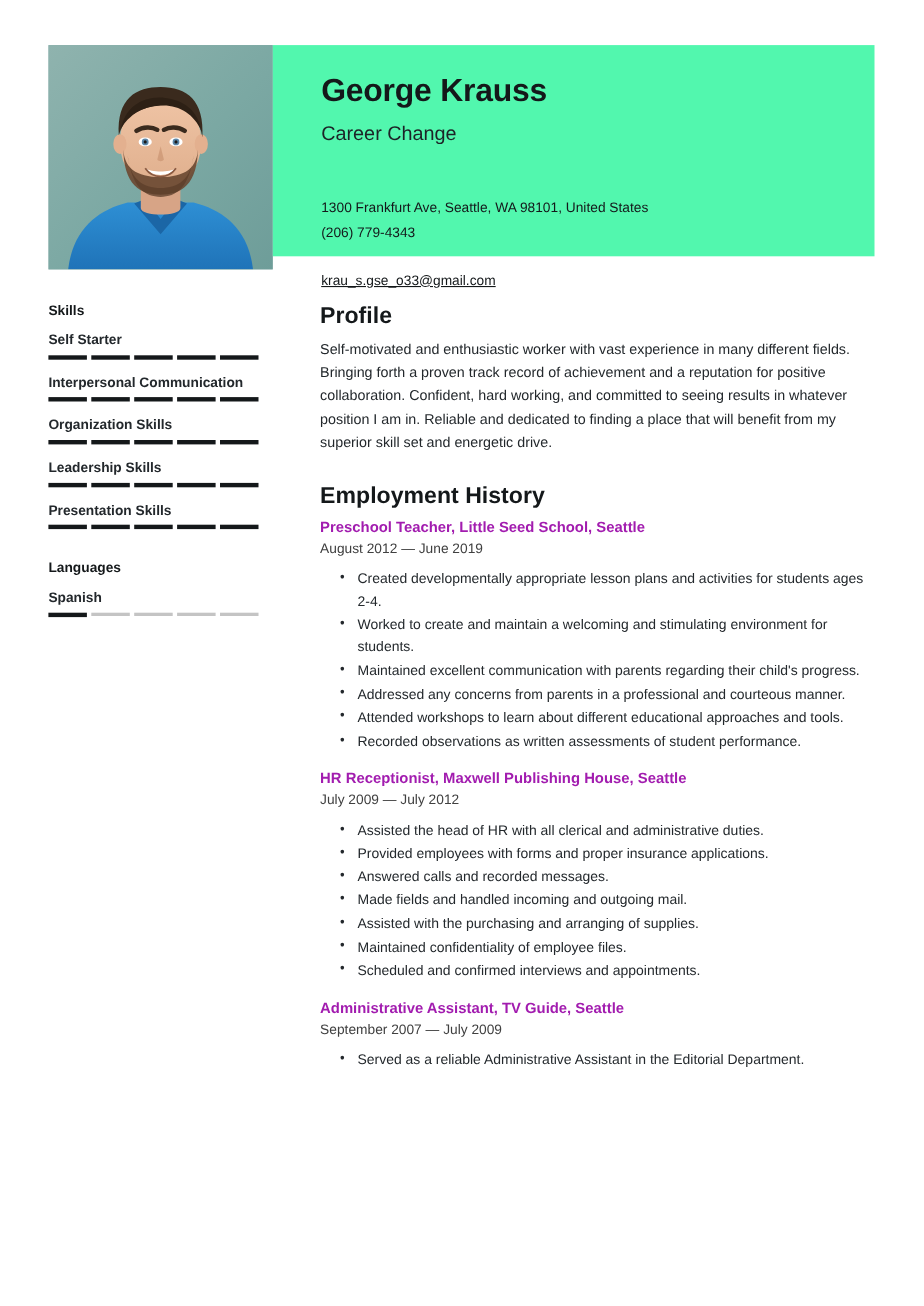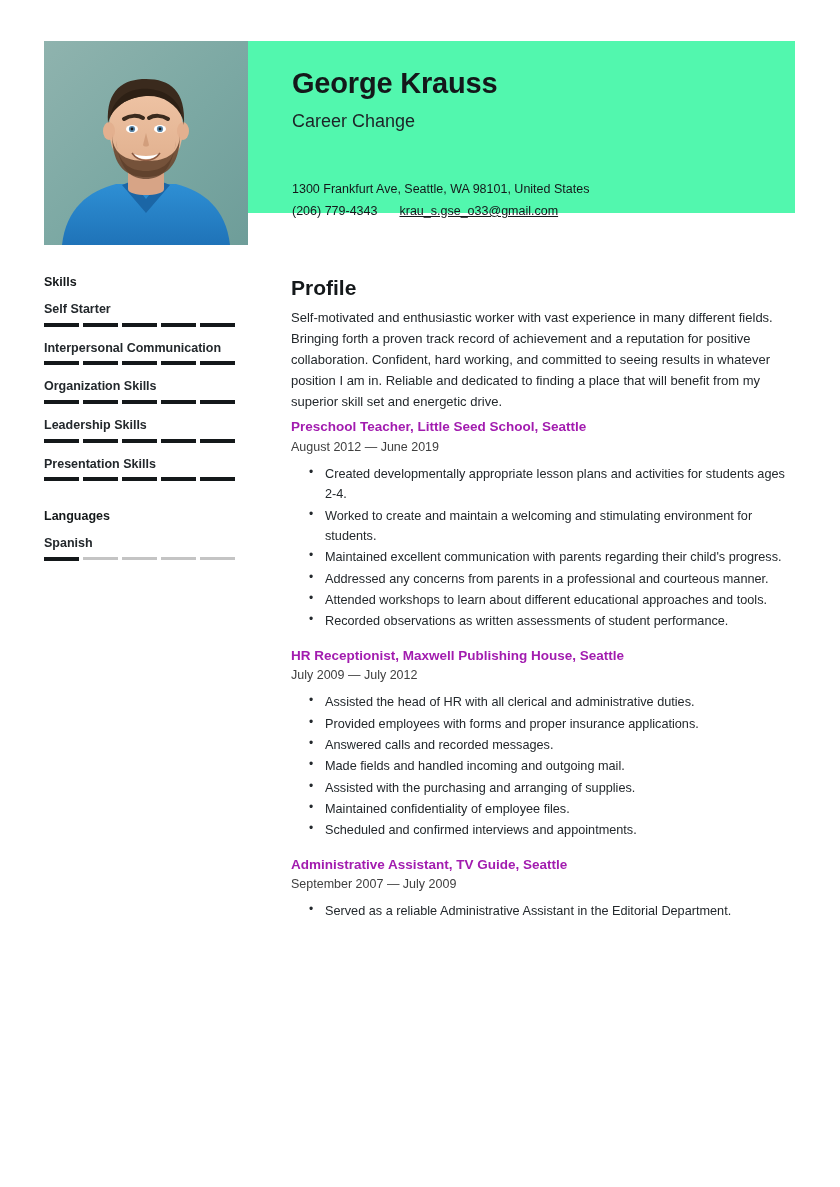--- a/index.html
+++ b/index.html
@@ -23,21 +23,21 @@
     height: 1187px;
     background: #ffffff;
   }
 
   
   .header {
     position: absolute;
     left: 44px;
     top: 41px;
     width: 751px;
-    height: 172px;
+    height: 192px;
     display: flex;
     align-items: stretch;
   }
   .photo {
     width: 204px;
     height: 204px;
     flex: 0 0 204px;
     position: relative;
     overflow: hidden;
     background: #7fa8a4;
@@ -82,20 +82,21 @@
     top: 138px;
     left: 0;
     font-size: 12.5px;
     color: #14181a;
     line-height: 1.75;
   }
   .contact-line2 {
     display: flex;
     gap: 22px;
     align-items: baseline;
+    flex-direction: column;
   }
   .email-link {
     color: #14181a;
   }
 
   
   .columns {
     position: absolute;
     left: 0;
     top: 275px;
@@ -369,20 +370,21 @@
     </div>
 
     <div class="main">
 
       <div class="section">
         <h2 class="section-title">Profile</h2>
         <p class="profile-text">Self-motivated and enthusiastic worker with vast experience in many different fields. Bringing forth a proven track record of achievement and a reputation for positive collaboration. Confident, hard working, and committed to seeing results in whatever position I am in. Reliable and dedicated to finding a place that will benefit from my superior skill set and energetic drive.</p>
       </div>
 
       <div class="section">
+        <h2 class="section-title emp-section-title">Employment History</h2>
         <div id="jobs-list">
             <div class="job">
               <div class="job-heading">Preschool Teacher, Little Seed School, Seattle</div>
               <div class="job-dates">August 2012 — June 2019</div>
               <ul class="job-bullets">
                 <li>Created developmentally appropriate lesson plans and activities for students ages 2-4.</li>
                 <li>Worked to create and maintain a welcoming and stimulating environment for students.</li>
                 <li>Maintained excellent communication with parents regarding their child's progress.</li>
                 <li>Addressed any concerns from parents in a professional and courteous manner.</li>
                 <li>Attended workshops to learn about different educational approaches and tools.</li>

